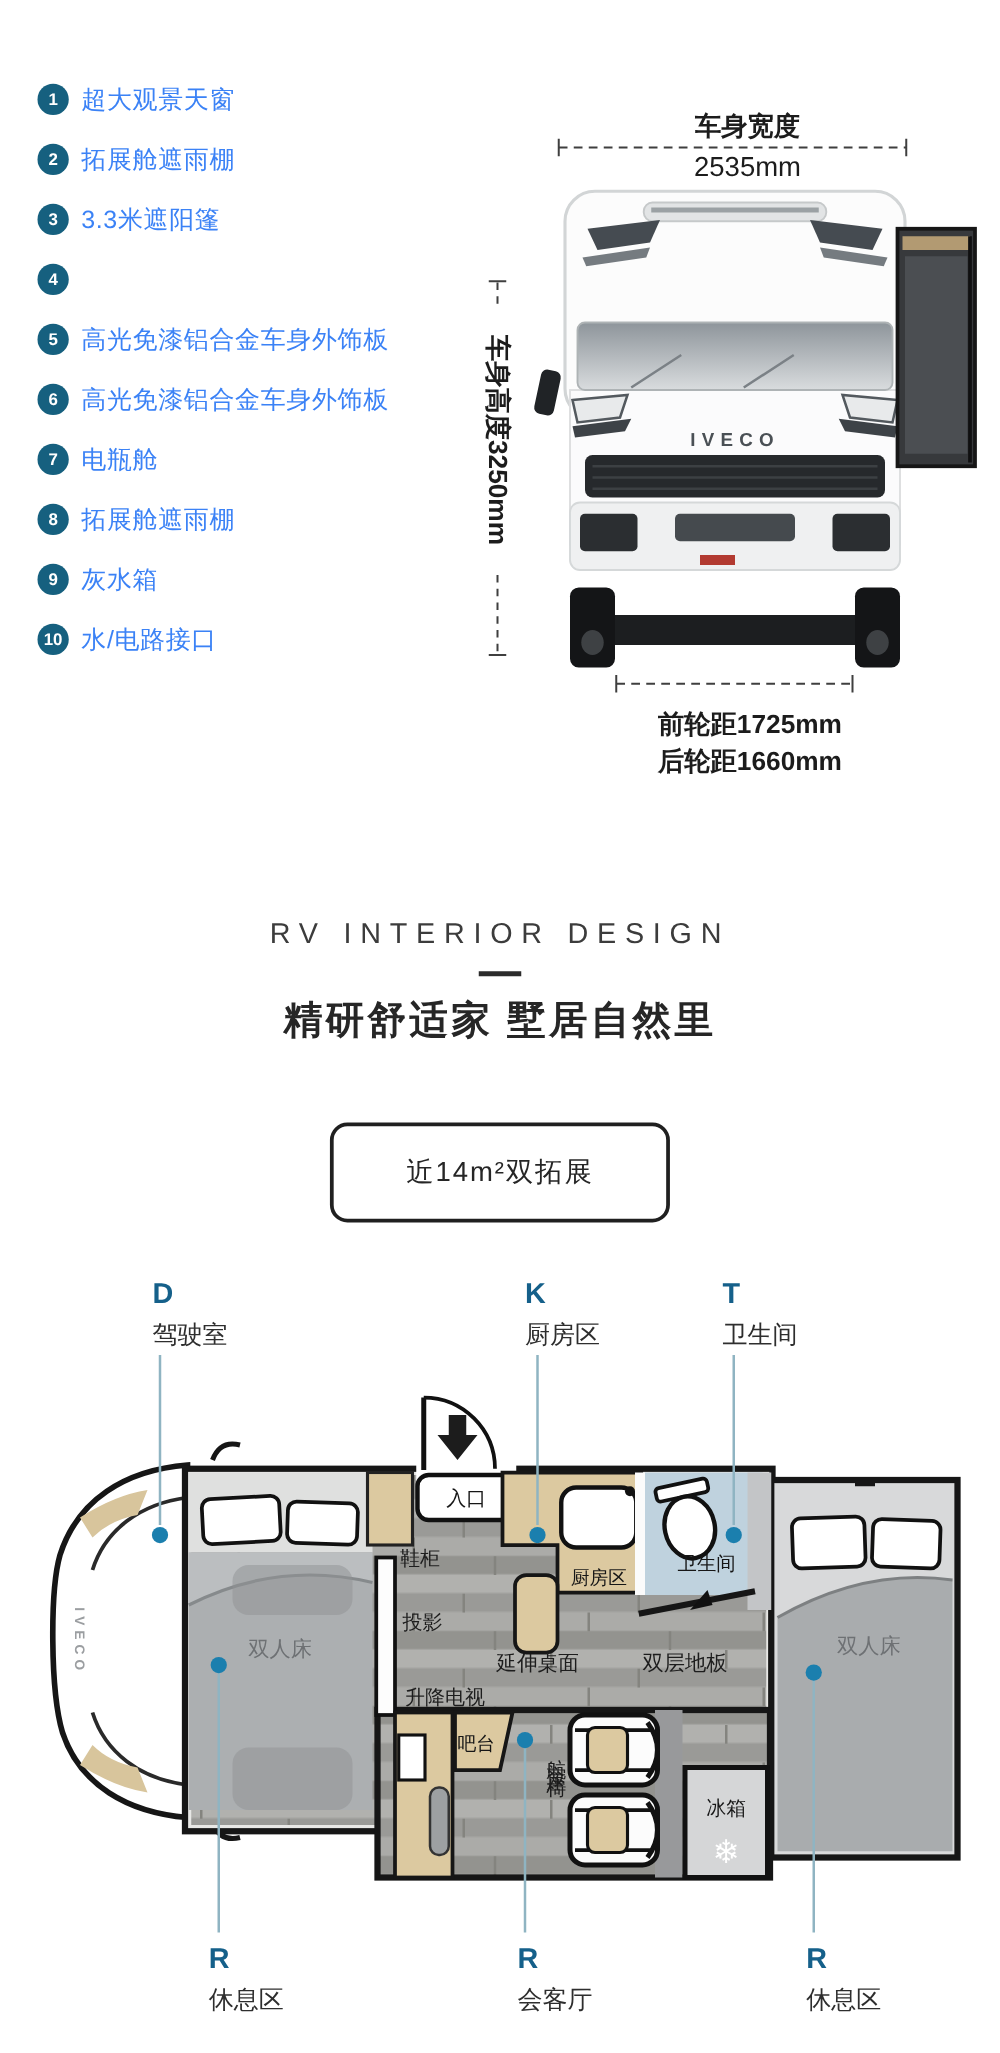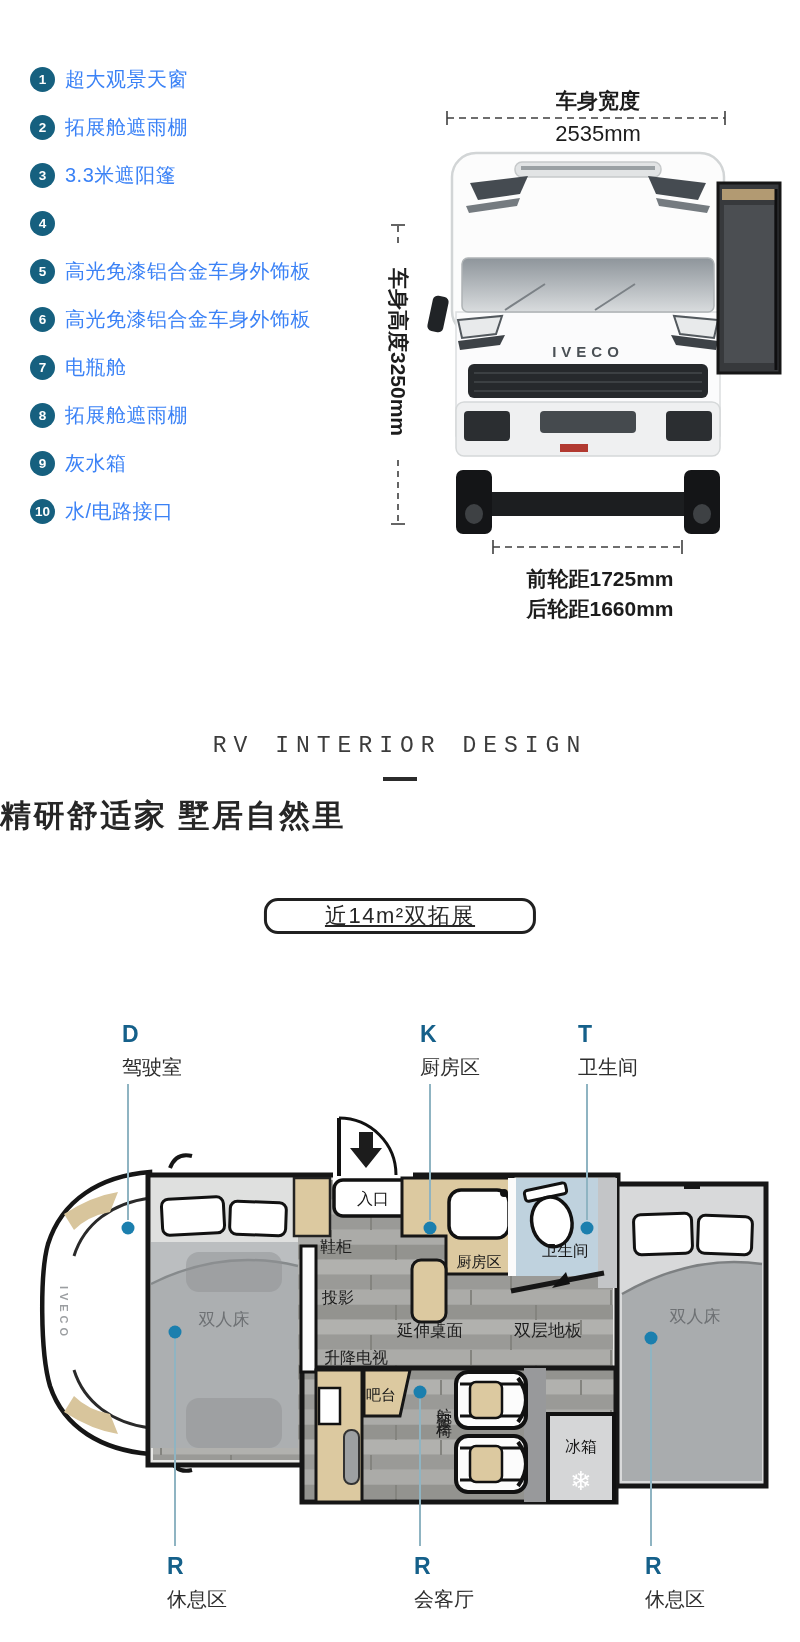--- a/index.html
+++ b/index.html
@@ -11,28 +11,28 @@
   .features{position:absolute;left:30px;top:66px;}
   .feat{display:flex;align-items:center;height:27px;margin-bottom:21px;}
   .badge{
     width:25px;height:25px;border-radius:50%;background:#16607f;color:#fff;
     font-size:13.5px;font-weight:bold;display:flex;align-items:center;justify-content:center;
     margin-right:10px;flex:0 0 25px;
   }
   .feat-label{font-size:20px;color:#3b82f6;letter-spacing:0.5px;white-space:nowrap;}
   
   .eyebrow{position:absolute;top:733px;left:0;width:100%;text-align:center;
-    font-size:23px;letter-spacing:7px;color:#3c3c3c;font-family:Liberation Mono, monospace;}
+    font-size:23px;letter-spacing:7px;color:#3c3c3c;}
   .divider{position:absolute;top:777px;left:50%;transform:translateX(-50%);
     width:34px;height:3.5px;background:#2b2b2b;}
-  .title{position:absolute;top:795px;left:0;width:100%;text-align:left;
+  .title{position:absolute;top:795px;left:0;width:100%;text-align:center;
     font-size:31px;font-weight:700;color:#262626;letter-spacing:2.5px;}
   .capsule{position:absolute;top:898px;left:50%;transform:translateX(-50%);
-    border:3px solid #202020;border-radius:14px;padding:0 58px;
-    font-size:22px;color:#262626;letter-spacing:1.5px;white-space:nowrap;text-decoration:underline;}
+    border:3px solid #202020;border-radius:14px;padding:22px 58px;
+    font-size:22px;color:#262626;letter-spacing:1.5px;white-space:nowrap;}
   
   .vehicle-svg{position:absolute;left:380px;top:85px;}
   .plan-svg{position:absolute;left:0;top:1018px;}
   .seat-label{
     position:absolute;left:433px;top:1394px;
     writing-mode:vertical-rl;text-orientation:upright;
     font-size:16px;letter-spacing:5px;color:#1d1d1d;z-index:3;
   }
   text{font-family:"Liberation Sans","DejaVu Sans",sans-serif;}
 </style>

